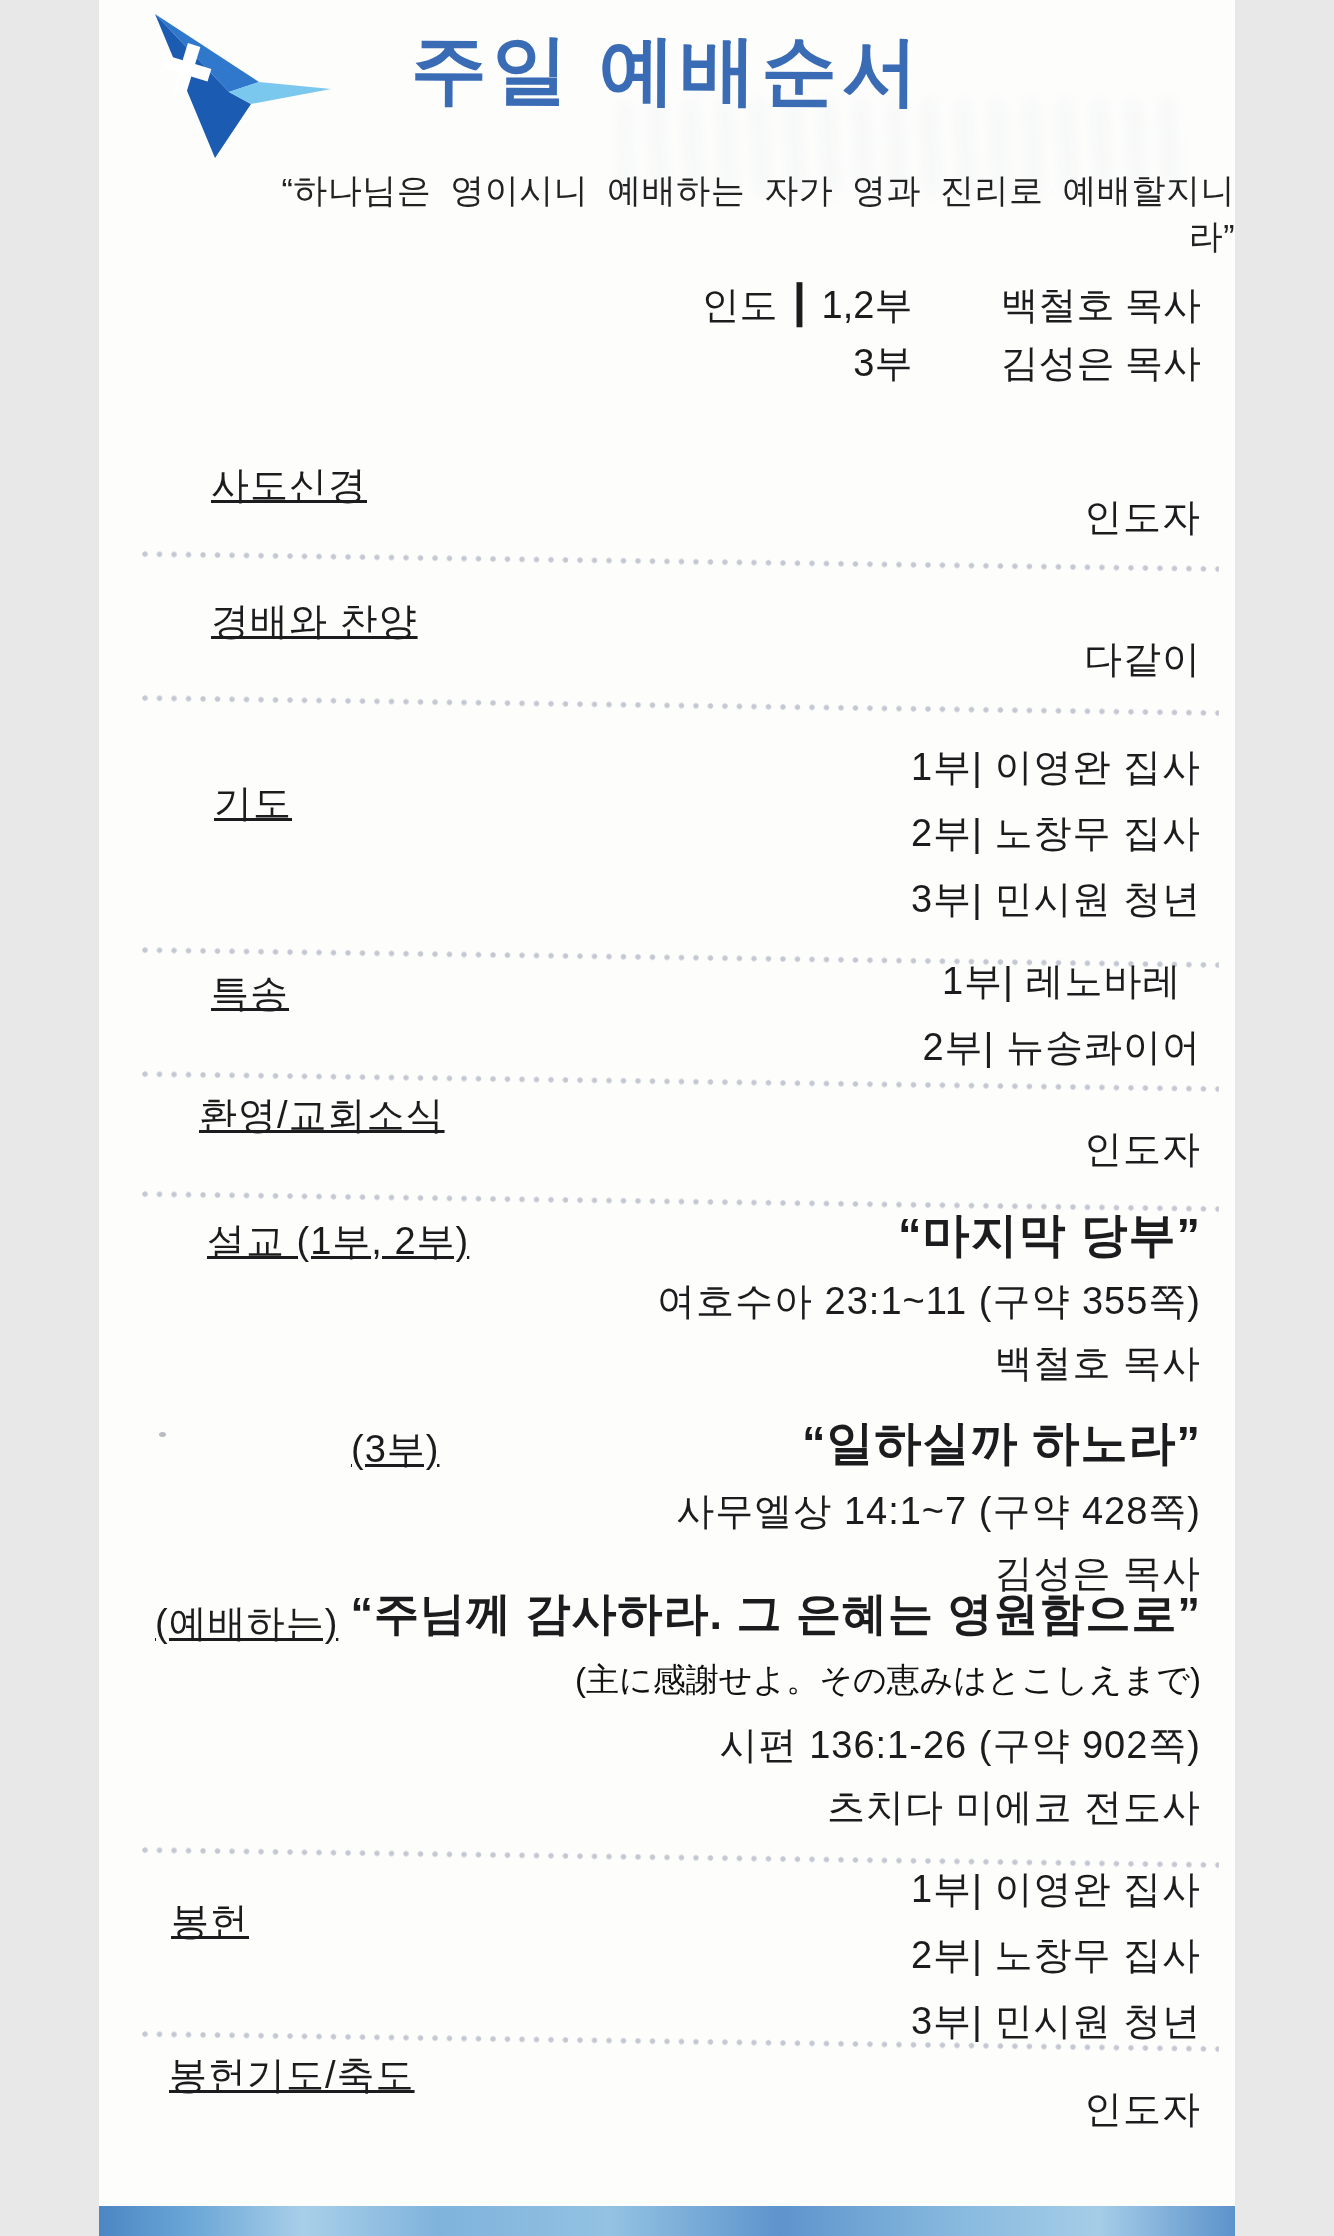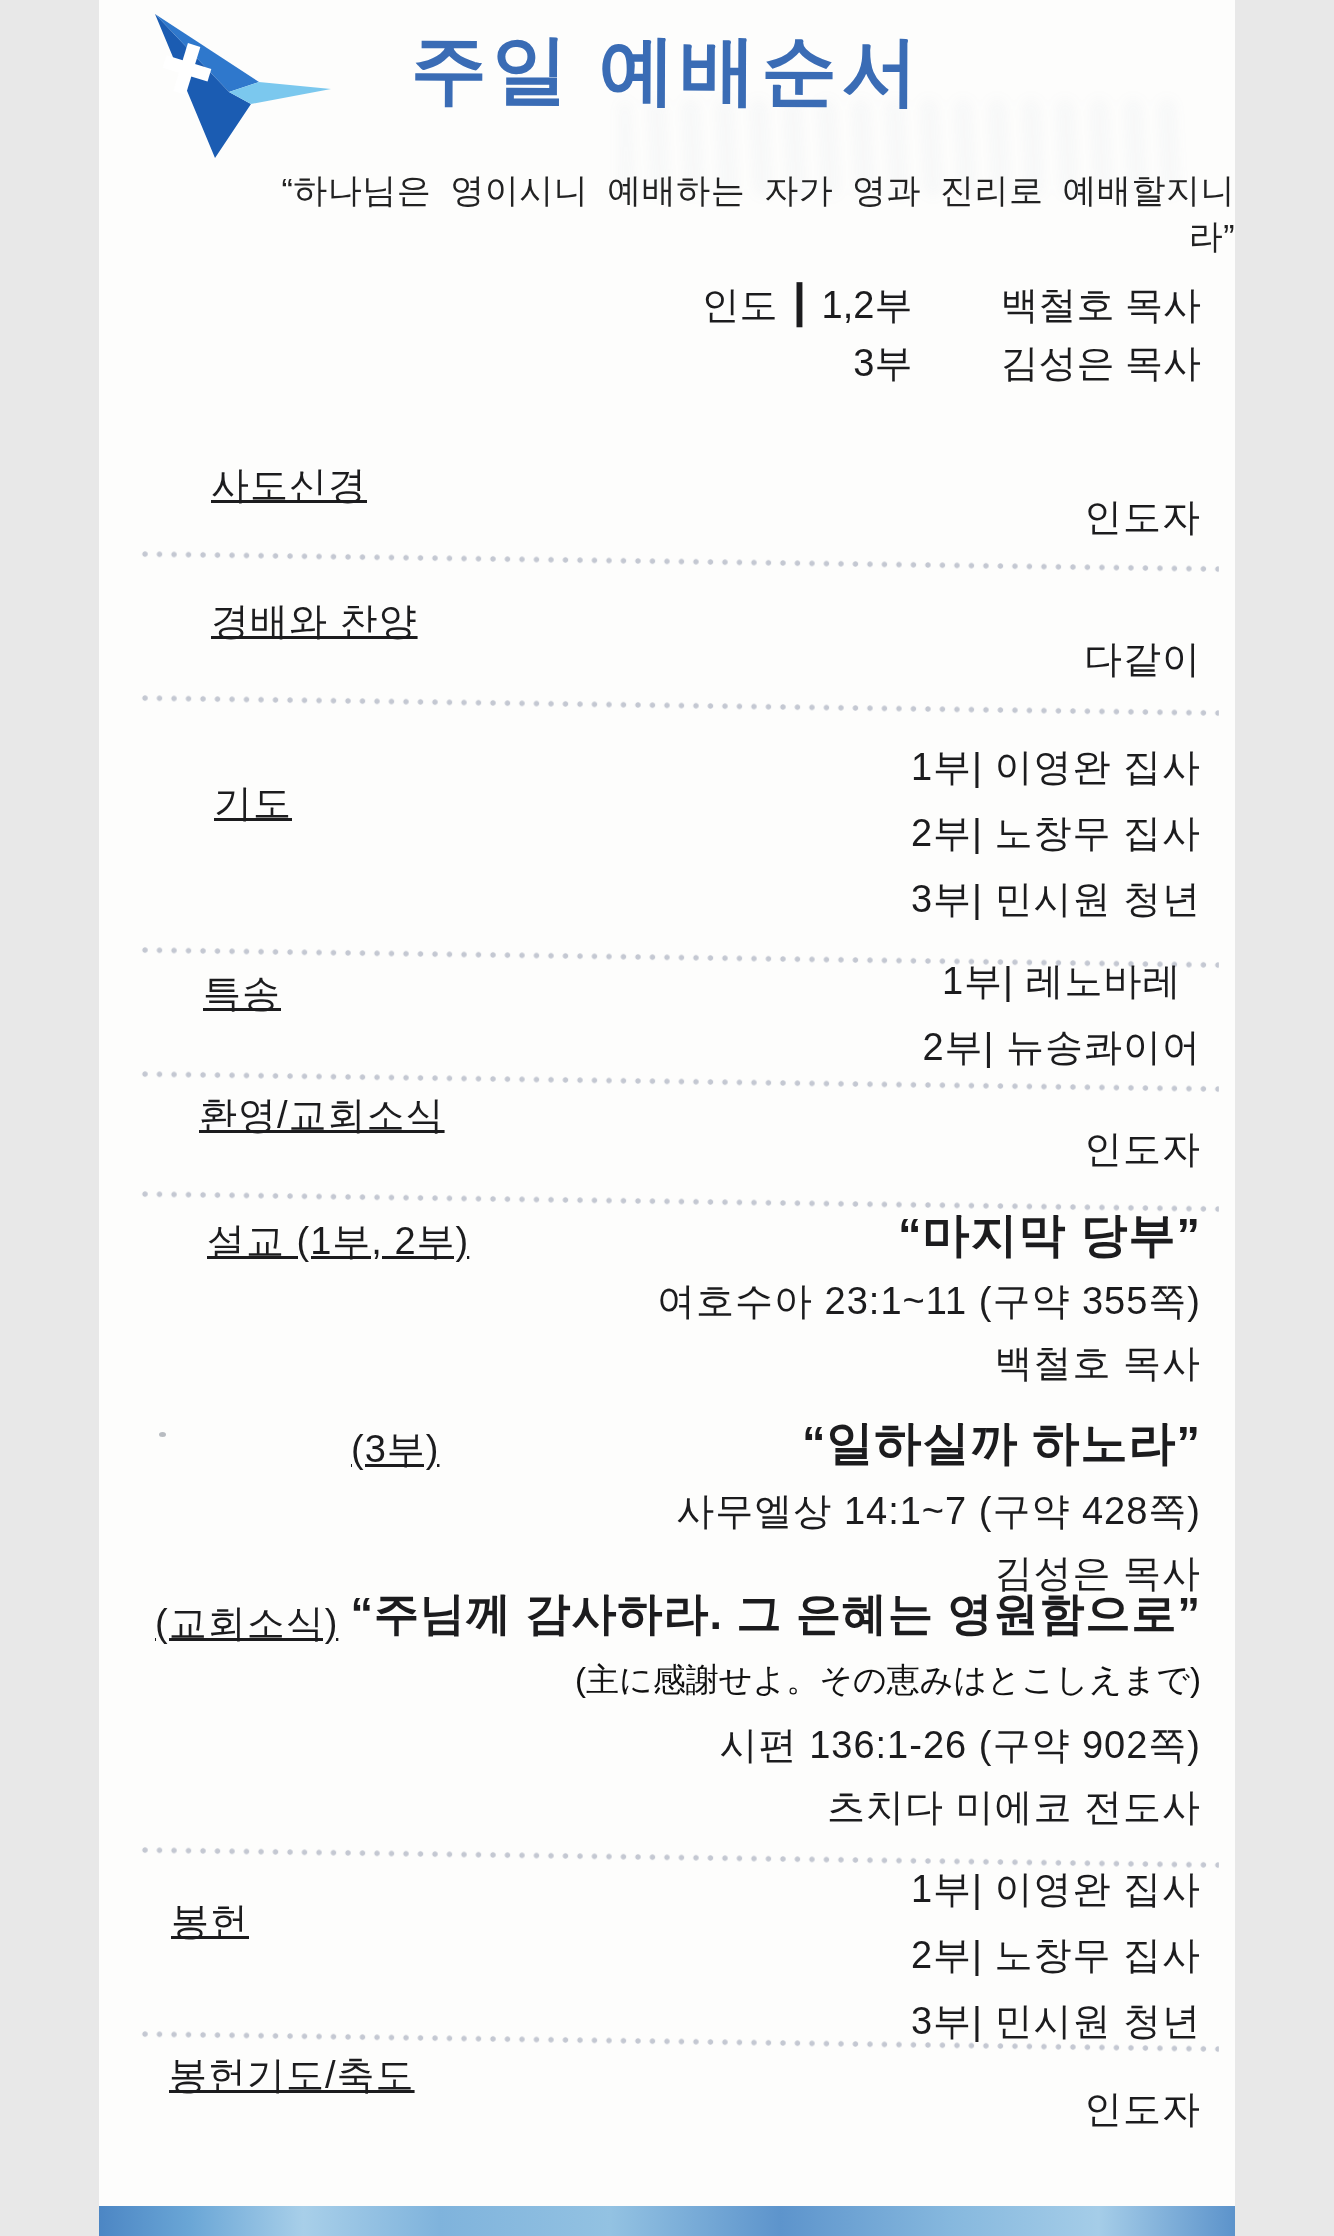--- a/index.html
+++ b/index.html
@@ -109,21 +109,21 @@
   <div class="abs dots" style="top:692px"></div>
 
   <div class="abs lbl" style="left:115px;top:778px">기도</div>
   <div class="abs stack" style="top:734px">
     <div>1부| 이영완 집사</div>
     <div>2부| 노창무 집사</div>
     <div>3부| 민시원 청년</div>
   </div>
   <div class="abs dots" style="top:944px"></div>
 
-  <div class="abs lbl" style="left:104px;top:968px">특송</div>
+  <div class="abs lbl" style="left:112px;top:968px">특송</div>
   <div class="abs stack" style="top:948px">
     <div>1부| 레노바레</div>
     <div>2부| 뉴송콰이어</div>
   </div>
   <div class="abs dots" style="top:1068px"></div>
 
   <div class="abs lbl" style="left:100px;top:1090px">환영/교회소식</div>
   <div class="abs val" style="top:1124px">인도자</div>
   <div class="abs dots" style="top:1188px"></div>
 
@@ -132,21 +132,21 @@
   <div class="abs val" style="top:1276px">여호수아 23:1~11 (구약 355쪽)</div>
   <div class="abs val" style="top:1338px">백철호 목사</div>
 
   <div class="abs speck"></div>
 
   <div class="abs lbl" style="left:252px;top:1424px">(3부)</div>
   <div class="abs sermon-t" style="top:1412px">“일하실까 하노라”</div>
   <div class="abs val" style="top:1486px">사무엘상 14:1~7 (구약 428쪽)</div>
   <div class="abs val" style="top:1548px">김성은 목사</div>
 
-  <div class="abs lbl" style="left:56px;top:1598px">(교회소식)</div>
+  <div class="abs lbl" style="left:56px;top:1598px">(예배하는)</div>
   <div class="abs sermon-t small" style="top:1584px">“주님께 감사하라. 그 은혜는 영원함으로”</div>
   <div class="abs sub-jp" style="top:1658px">(主に感謝せよ。その恵みはとこしえまで)</div>
   <div class="abs val" style="top:1720px">시편 136:1-26 (구약 902쪽)</div>
   <div class="abs val" style="top:1782px">츠치다 미에코 전도사</div>
   <div class="abs dots" style="top:1844px"></div>
 
   <div class="abs lbl" style="left:72px;top:1896px">봉헌</div>
   <div class="abs stack" style="top:1856px">
     <div>1부| 이영완 집사</div>
     <div>2부| 노창무 집사</div>

